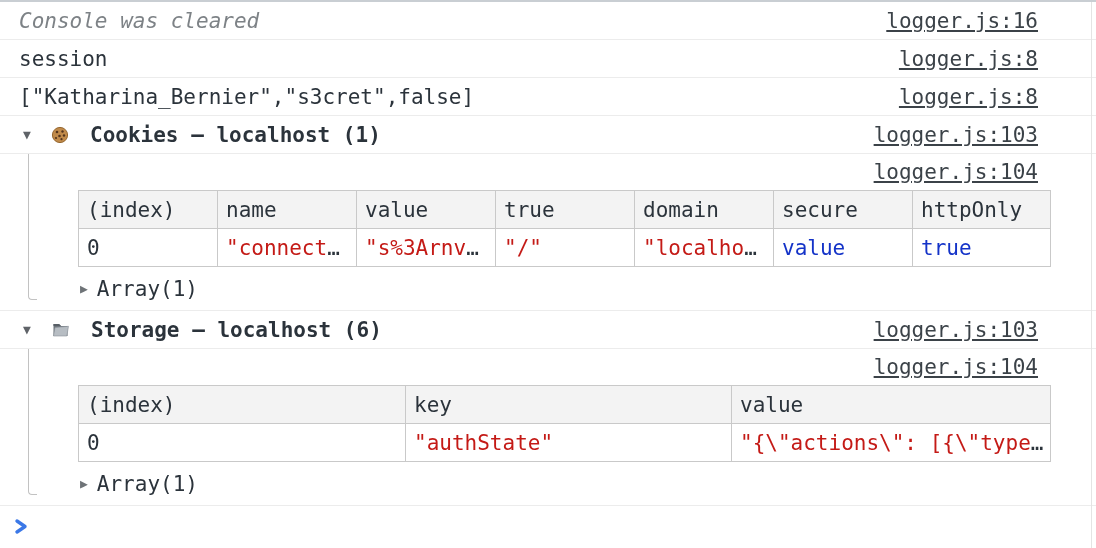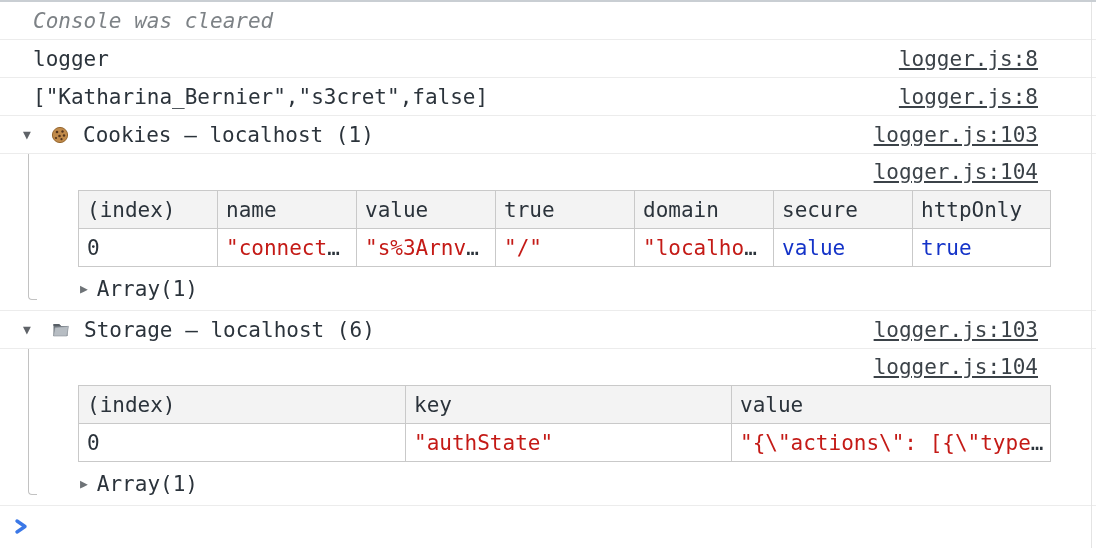--- a/index.html
+++ b/index.html
@@ -18,37 +18,37 @@
     position: absolute; top: 0; right: 4px; width: 1px; height: 100%;
     background: #e4e4e4;
   }
   .row {
     position: relative;
     display: flex; align-items: center;
     height: 38px;
     border-bottom: 1px solid var(--row-border, #ececec);
     white-space: nowrap;
   }
-  .pad47 { padding-left: 33px; }
+  .pad47 { padding-left: 19px; }
   .srclink {
     position: absolute; right: 58px;
     color: var(--link, #3b4248);
     text-decoration: underline;
     cursor: pointer;
   }
   .bold { font-weight: normal; }
   .info { font-style: italic; color: var(--muted, #7d8286); }
   .label { display: inline-block; width: 126px; font-weight: bold; }
   .group-header { padding-left: 23px; }
   .disclosure {
     width: 16px; font-size: 13px; color: #5f6368;
     cursor: pointer; flex: none;
   }
   .gicon { margin-left: 12px; display: flex; flex: none; }
-  .gtitle { margin-left: 14px; font-weight: normal; }
+  .gtitle { margin-left: 21px; font-weight: bold; }
   .group-body {
     position: relative;
     border-bottom: 1px solid var(--row-border, #ececec);
   }
   .guide {
     position: absolute; left: 28px; top: 0; bottom: 10px; width: 9px;
     border-left: 1px solid var(--guide, #c2c2c2);
     border-bottom: 1px solid var(--guide, #c2c2c2);
     border-bottom-left-radius: 4px;
   }
@@ -72,24 +72,25 @@
   .expand { font-size: 13px; color: #6e7377; margin-right: 9px; }
   .prompt-row { height: 40px; border-bottom: none; padding-left: 13px; cursor: text; }
 </style>
 </head>
 <body>
 
 <div class="console">
 
   <div class="row pad47">
     <span class="info">Console was cleared</span>
+    <a class="srclink">logger.js:16</a>
   </div>
 
   <div class="row pad47">
-    <span>logger</span>
+    <span>session</span>
     <a class="srclink">logger.js:8</a>
   </div>
 
   <div class="row pad47">
     <span>["Katharina_Bernier","s3cret",false]</span>
     <a class="srclink">logger.js:8</a>
   </div>
 
   <div class="row group-header">
     <span class="disclosure">▼</span>

